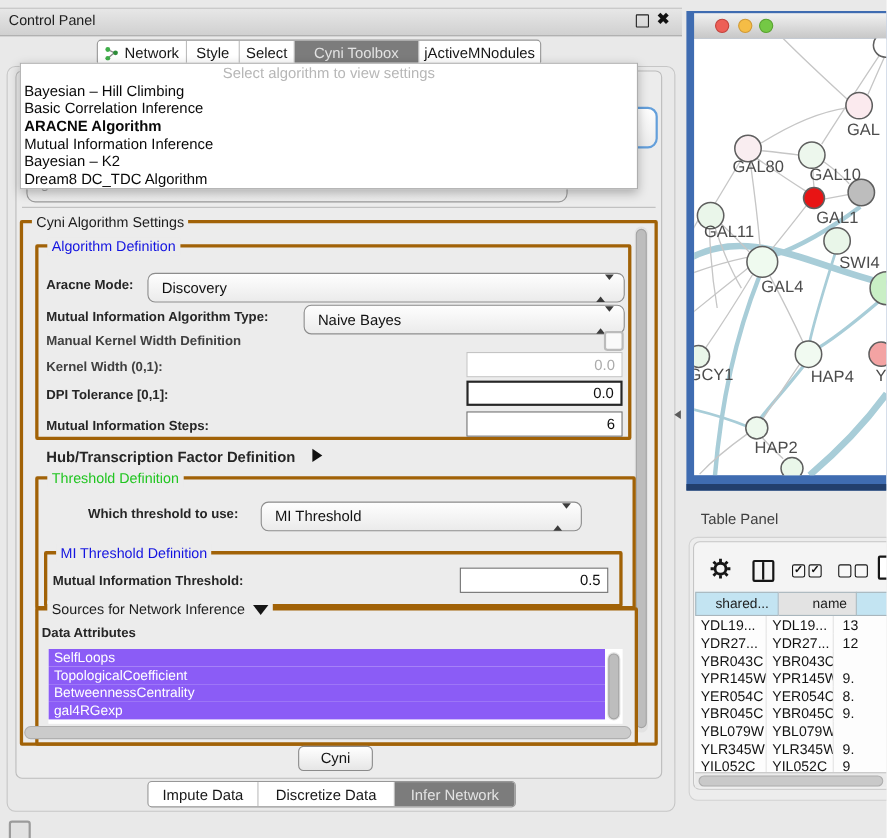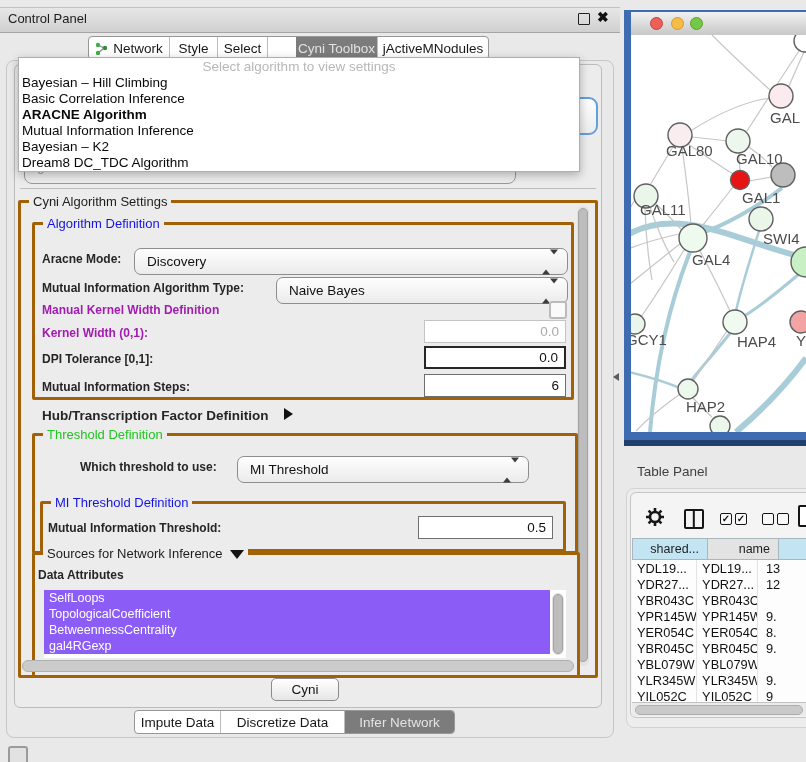--- a/index.html
+++ b/index.html
@@ -34,21 +34,21 @@
   .combo-gal{left:24px;top:148px;width:490px;height:34px;border:1px solid #9a9a9a;border-radius:8px;
              background:linear-gradient(#fbfbfb,#ececec);z-index:5;display:flex;align-items:center;}
   .combo-gal span{margin-left:12px;font-size:13.5px;color:#9c9c9c;}
   .sect-line{left:20px;top:188px;width:576px;height:0;border-top:1px solid #bdbdbd;}
   
   .group{border:3px solid #a16207;border-radius:2px;}
   .group-title{position:absolute;top:-9px;left:8px;background:#ececec;padding:0 4px;font-size:13px;line-height:16px;color:#1d1d1d;white-space:nowrap;}
   .t-blue{color:#1414e0;}
   .t-green{color:#21c521;}
   .lbl{font-size:12px;font-weight:bold;color:#262626;white-space:nowrap;}
-  .lbl.dis{color:#a21caf;}
+  .lbl.dis{color:#404040;}
   .combo{background:linear-gradient(#fefefe,#ebebeb);border:1px solid #8d8d8d;border-radius:7px;
          display:flex;align-items:center;font-size:13.5px;color:#111;}
   .combo .val{margin-left:12px;white-space:nowrap;}
   .combo .arrows{position:absolute;right:9px;top:50%;transform:translateY(-50%);}
   .tri-up{width:0;height:0;border-left:4px solid transparent;border-right:4px solid transparent;border-bottom:5px solid #3c3c3c;margin-bottom:2px;}
   .tri-down{width:0;height:0;border-left:4px solid transparent;border-right:4px solid transparent;border-top:5px solid #3c3c3c;}
   .field{background:#fff;display:flex;align-items:center;justify-content:flex-end;
          font-size:13.5px;color:#101010;padding:0 6px;box-sizing:border-box;}
   .f-norm{border:1px solid #6f6f6f;}
   .f-strong{border:2px solid #262626;}
@@ -111,21 +111,21 @@
           <circle cx="10" cy="6" r="2.2" fill="#2e8d3a"></circle>
         </svg>
         <span>Network</span>
       </div>
       <div class="seg" style="width: 48px;">
         <span>Style</span>
       </div>
       <div class="seg" style="width: 50px;">
         <span>Select</span>
       </div>
-      <div class="seg sel" style="width: 82px; margin-left: 28px;">
+      <div class="seg sel" style="width: 113px;">
         <span>Cyni Toolbox</span>
       </div>
       <div class="seg" style="width: 110px;">
         <span>jActiveMNodules</span>
       </div>
     </div>
 
   <div class="abs combo-ring"></div>
   <div class="abs combo-gal">
     <span>gal-filtered.sif default node</span>
@@ -208,21 +208,21 @@
       <div class="attr-item">gal4RGexp</div>
       <div class="vscroll" style="position:absolute;left:508px;top:3px;width:12px;height:62px;">
       <div class="vthumb" style="top:1px;height:58px;"></div>
     </div>
     </div>
   <div class="abs hscroll-bar" style="left:22px;top:660px;width:550px;height:10px;"></div>
 
   <div class="abs apply-btn">Cyni</div>
 
   <div class="abs segbar" id="bottom-tabs">
-      <div class="seg" style="width: 86px; align-items: center;">
+      <div class="seg" style="width: 100px; align-items: center;">
         <span>Impute Data</span>
       </div>
       <div class="seg" style="width: 124px;">
         <span>Discretize Data</span>
       </div>
       <div class="seg sel" style="width: 109px;">
         <span>Infer Network</span>
       </div>
     </div>
 

